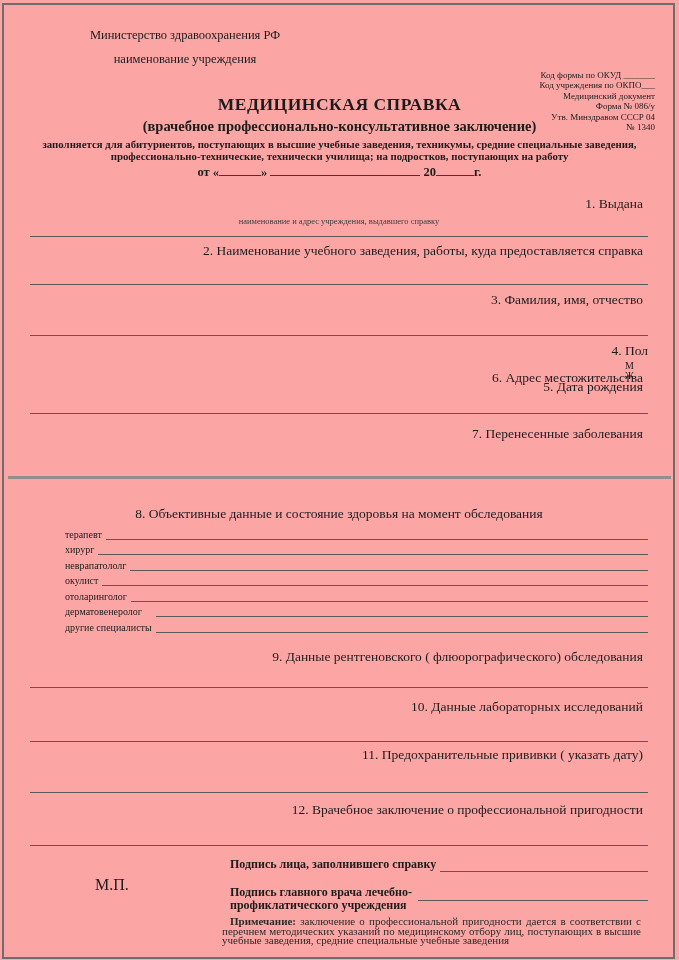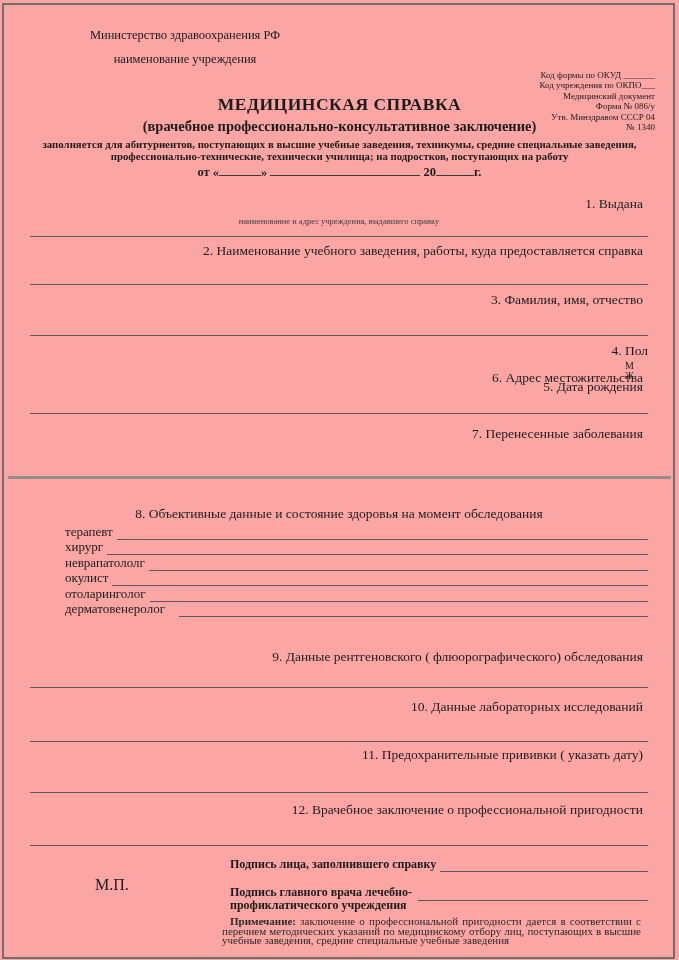--- a/index.html
+++ b/index.html
@@ -22,21 +22,21 @@
   .t-date{font-size:12.5px;font-weight:bold;margin-top:2px;}
   .blank{display:inline-block;border-bottom:1px solid #3a3a3a;height:11px;vertical-align:baseline;}
   
   .row{left:30px;right:31px;display:flex;align-items:flex-end;height:17px;font-size:13.5px;flex-direction:column;}
   .row .lbl{white-space:nowrap;padding-right:5px;}
   .row .fill{flex:1;border-bottom:1px solid #5a5a5a;height:2px;}
   .line-full{left:30px;right:31px;height:0;border-bottom:1px solid #5a5a5a;}
   .caption{left:30px;right:31px;text-align:center;font-size:8.5px;color:#3f3f3f;}
   .divider{left:8px;right:8px;height:0;border-bottom:3px solid #8f8f8f;}
   .sec-label{left:30px;right:31px;font-size:13.5px;text-align:center;}
-  .spec-row{left:65px;right:31px;display:flex;align-items:flex-end;height:15px;font-size:13px;}
+  .spec-row{left:65px;right:31px;display:flex;align-items:flex-end;height:15px;font-size:10px;}
   .spec-row .lbl{white-space:nowrap;padding-right:4px;}
   .spec-row .fill{flex:1;border-bottom:1px solid #5a5a5a;height:2px;}
   
   .gender{display:inline-block;font-size:10px;line-height:10px;text-align:center;margin:0 14px 0 8px;transform:translateY(2px);}
   
   .sig-row{left:230px;right:31px;display:flex;align-items:flex-end;height:16px;font-size:12px;font-weight:bold;}
   .sig-row .fill{flex:1;border-bottom:1px solid #5a5a5a;height:2px;margin-left:4px;}
   .stamp{left:95px;top:876px;font-size:16px;}
   .sig2{left:230px;right:31px;display:flex;align-items:center;}
   .sig2 .lines{font-size:12px;font-weight:bold;line-height:13px;white-space:nowrap;}
@@ -134,20 +134,24 @@
     <div class="fill"></div>
   </div>
   <div class="abs spec-row" style="top:587px">
     <span class="lbl">отоларинголог</span>
     <div class="fill"></div>
   </div>
   <div class="abs spec-row" style="top:602px">
     <span class="lbl" style="padding-right:14px">дерматовенеролог</span>
     <div class="fill"></div>
   </div>
+  <div class="abs spec-row" style="top:618px">
+    <span class="lbl">другие специалисты</span>
+    <div class="fill"></div>
+  </div>
 
   <div class="abs row" style="top:649px">
     <span class="lbl">9. Данные рентгеновского ( флюорографического) обследования</span>
     <div class="fill"></div>
   </div>
   <div class="abs line-full" style="top:687px"></div>
 
   <div class="abs row" style="top:699px">
     <span class="lbl">10. Данные лабораторных исследований</span>
     <div class="fill"></div>

